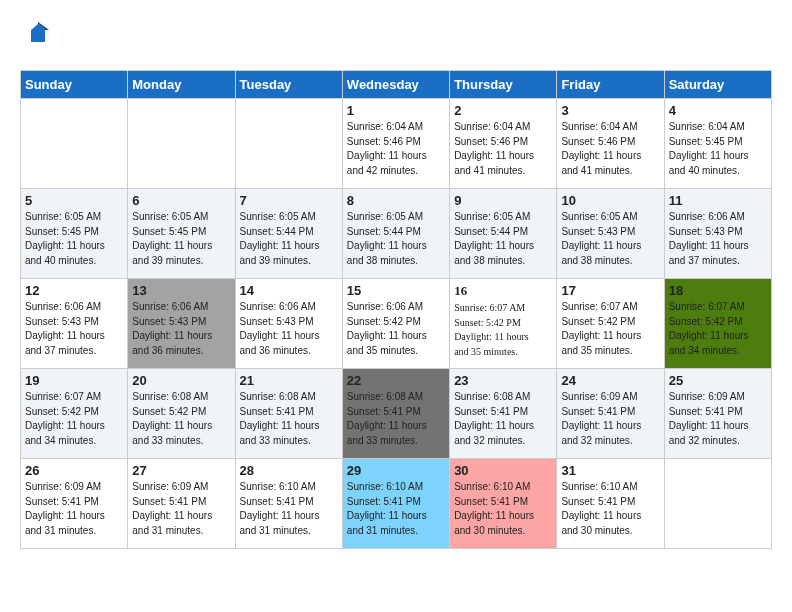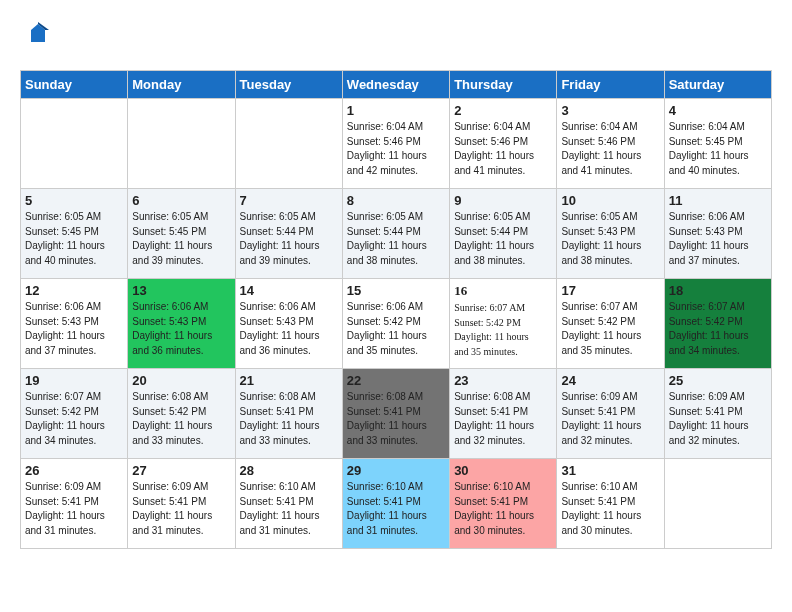--- a/index.html
+++ b/index.html
@@ -199,21 +199,21 @@
         </td>
       </tr>
       <tr>
         <td style="background-color: rgb(255, 255, 255);">
           <div class="day-num">12</div>
           <div class="cell-info" style="white-space: pre-line;">Sunrise: 6:06 AM
 Sunset: 5:43 PM
 Daylight: 11 hours
 and 37 minutes.</div>
         </td>
-        <td style="background-color: #22c55e;">
+        <td style="background-color: #a3a3a3;">
           <div class="day-num">13</div>
           <div class="cell-info" style="white-space: pre-line;">Sunrise: 6:06 AM
 Sunset: 5:43 PM
 Daylight: 11 hours
 and 36 minutes.</div>
         </td>
         <td style="background-color: rgb(255, 255, 255);">
           <div class="day-num">14</div>
           <div class="cell-info" style="white-space: pre-line;">Sunrise: 6:06 AM
 Sunset: 5:43 PM
@@ -234,21 +234,21 @@
 Daylight: 11 hours
 and 35 minutes.</div>
         </td>
         <td style="background-color: rgb(255, 255, 255);">
           <div class="day-num">17</div>
           <div class="cell-info" style="white-space: pre-line;">Sunrise: 6:07 AM
 Sunset: 5:42 PM
 Daylight: 11 hours
 and 35 minutes.</div>
         </td>
-        <td style="background-color: #15803d;">
+        <td style="background-color: #4d7c0f;">
           <div class="day-num">18</div>
           <div class="cell-info" style="white-space: pre-line;">Sunrise: 6:07 AM
 Sunset: 5:42 PM
 Daylight: 11 hours
 and 34 minutes.</div>
         </td>
       </tr>
       <tr>
         <td style="background-color: rgb(240, 244, 248);">
           <div class="day-num">19</div>

